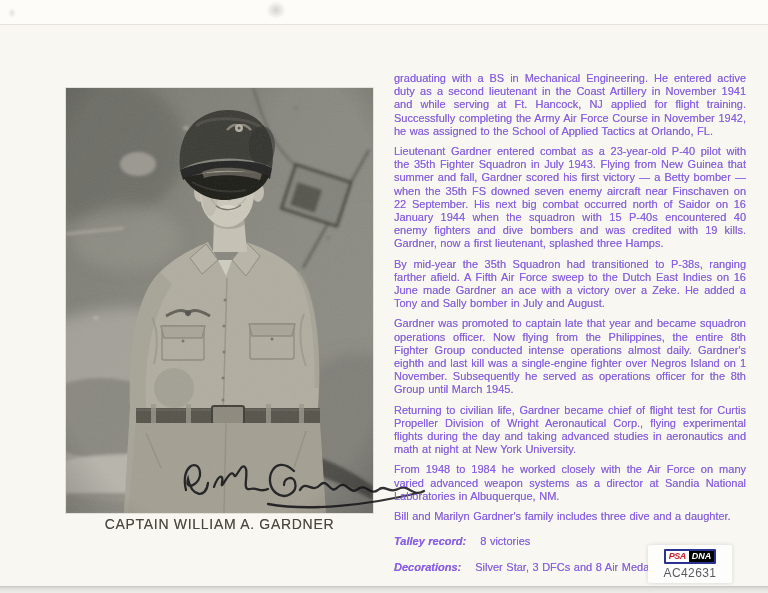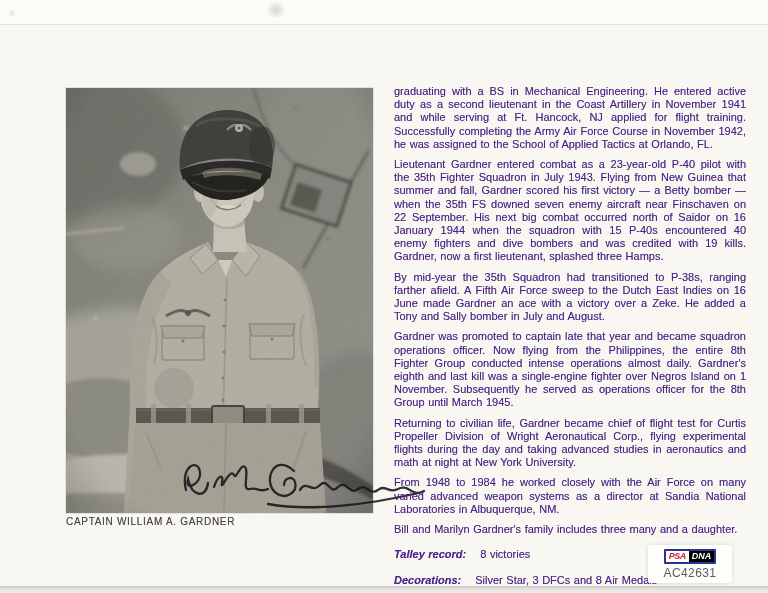--- a/index.html
+++ b/index.html
@@ -28,32 +28,32 @@
     position:absolute; left:66px; top:88px; width:307px; height:425px;
     outline:1px solid rgba(40,40,35,0.10);
   }
   .photo svg.portrait { display:block; width:307px; height:425px; }
   .signature-wrap {
     position:absolute; left:106px; top:364px; width:252px; height:66px;
     overflow:visible; pointer-events:none;
   }
   .caption {
     position:absolute; left:66px; top:516px; width:307px;
-    font-size:10px; letter-spacing:0.7px;
+    text-align:center; font-size:14px; letter-spacing:0.7px;
     color:#49473f; text-shadow:0 0 0.6px rgba(73,71,63,0.55);
   }
   .intro {
     position:absolute; left:60px; top:536px; width:314px;
     font-size:11.2px; line-height:13.6px; text-align:justify;
     color:#3a3934; text-shadow:0 0 0.6px rgba(58,57,52,0.5);
     word-spacing:1px;
   }
   .bio-column {
-    position:absolute; left:394px; top:85px; width:352px;
-    color:#4c1d95; text-shadow:0 0 0.6px rgba(58,57,52,0.5);
+    position:absolute; left:394px; top:72px; width:352px;
+    color:#8b5cf6; text-shadow:0 0 0.6px rgba(58,57,52,0.5);
   }
   .bio-column p {
     font-size:11px; line-height:13.2px; text-align:justify;
     margin:0 0 7px 0; word-spacing:0.5px;
   }
   .record { margin-top:12px !important; text-align:left !important; }
   .record .lbl { font-style:italic;font-weight:bold; }
   .record .val { margin-left:14px; }
   .sticker {
     position:absolute; left:648px; top:545px; width:84px; height:38px;
@@ -239,21 +239,21 @@
   <div class="caption">CAPTAIN WILLIAM A. GARDNER</div>
 
 
   <div class="bio-column">
     <p>graduating with a BS in Mechanical Engineering. He entered active duty as a second lieutenant in the Coast Artillery in November 1941 and while serving at Ft. Hancock, NJ applied for flight training. Successfully completing the Army Air Force Course in November 1942, he was assigned to the School of Applied Tactics at Orlando, FL.</p>
     <p>Lieutenant Gardner entered combat as a 23-year-old P-40 pilot with the 35th Fighter Squadron in July 1943. Flying from New Guinea that summer and fall, Gardner scored his first victory — a Betty bomber —when the 35th FS downed seven enemy aircraft near Finschaven on 22 September. His next big combat occurred north of Saidor on 16 January 1944 when the squadron with 15 P-40s encountered 40 enemy fighters and dive bombers and was credited with 19 kills. Gardner, now a first lieutenant, splashed three Hamps.</p>
     <p>By mid-year the 35th Squadron had transitioned to P-38s, ranging farther afield. A Fifth Air Force sweep to the Dutch East Indies on 16 June made Gardner an ace with a victory over a Zeke. He added a Tony and Sally bomber in July and August.</p>
     <p>Gardner was promoted to captain late that year and became squadron operations officer. Now flying from the Philippines, the entire 8th Fighter Group conducted intense operations almost daily. Gardner's eighth and last kill was a single-engine fighter over Negros Island on 1 November. Subsequently he served as operations officer for the 8th Group until March 1945.</p>
     <p>Returning to civilian life, Gardner became chief of flight test for Curtis Propeller Division of Wright Aeronautical Corp., flying experimental flights during the day and taking advanced studies in aeronautics and math at night at New York University.</p>
     <p>From 1948 to 1984 he worked closely with the Air Force on many varied advanced weapon systems as a director at Sandia National Laboratories in Albuquerque, NM.</p>
-    <p>Bill and Marilyn Gardner's family includes three many and a daughter.</p>
+    <p>Bill and Marilyn Gardner's family includes three dive and a daughter.</p>
     <p class="record">
       <span class="lbl">Talley record:</span><span class="val">8 victories</span>
     </p>
     <p class="record">
       <span class="lbl">Decorations:</span><span class="val">Silver Star, 3 DFCs and 8 Air Medals</span>
     </p>
   </div>
 
   <div class="sticker">
     <div class="psa-logo">

